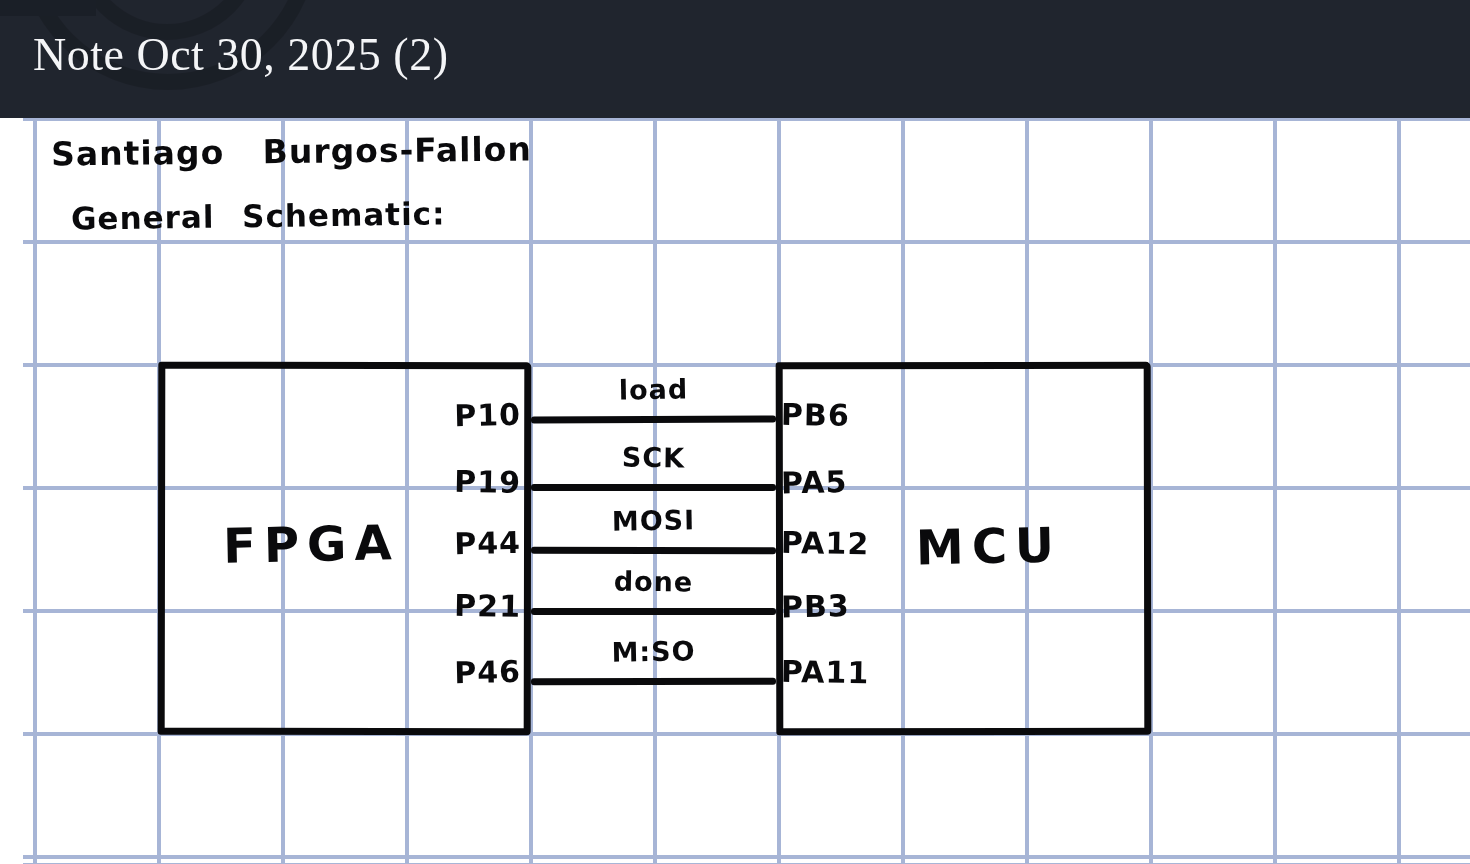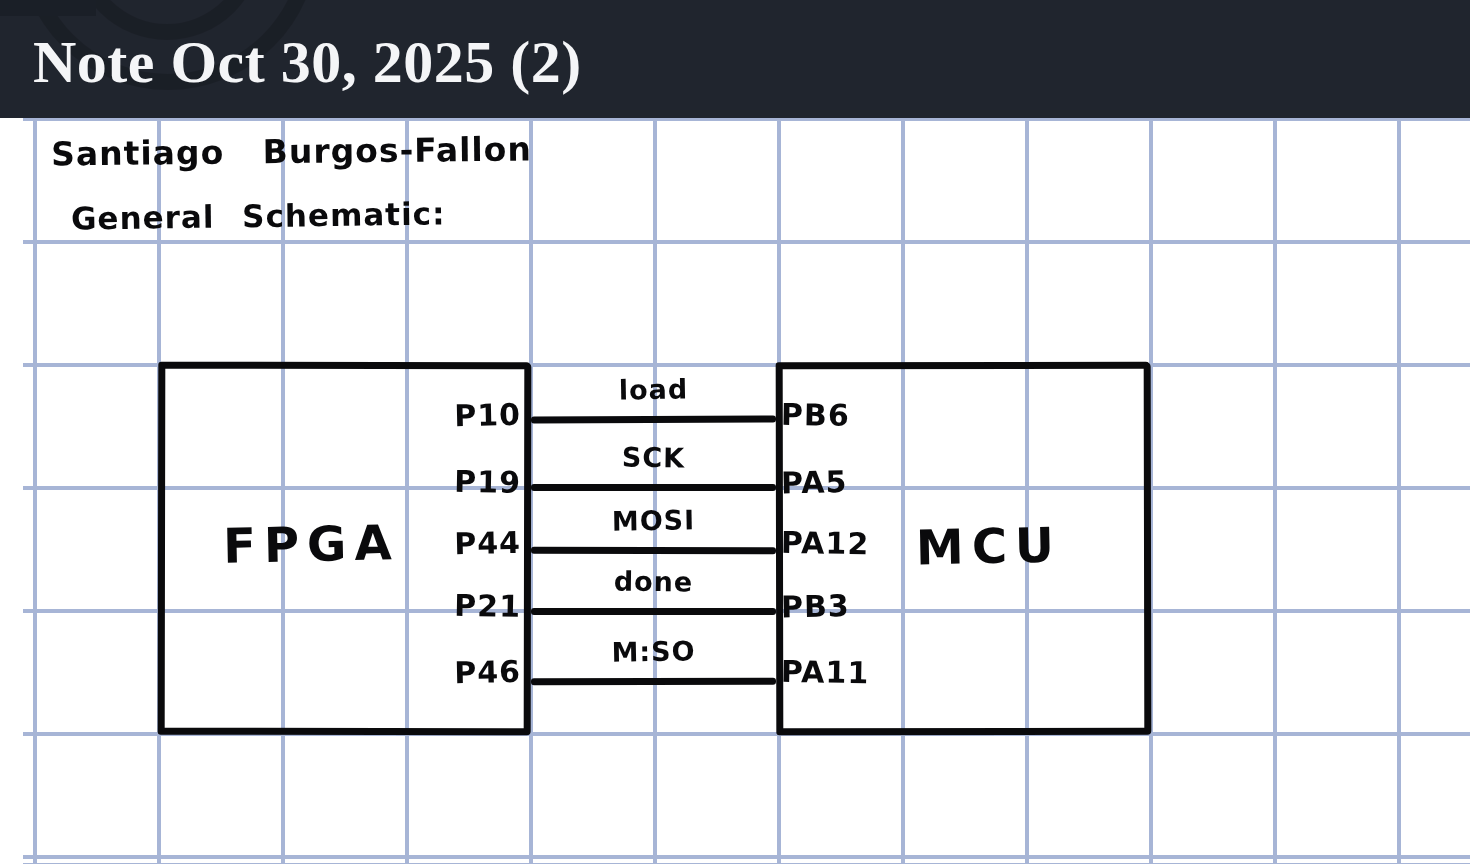--- a/index.html
+++ b/index.html
@@ -35,22 +35,22 @@
     border-radius: 50%;
     border: 16px solid rgba(0,0,0,0.16);
   }
   .arc.arc-outer { width: 300px; height: 300px; left: 18px; top: -210px; }
   .arc.arc-inner { width: 190px; height: 190px; left: 72px; top: -150px; }
   .note-title {
     position: absolute;
     left: 33px;
     top: 28px;
     font-family: "Liberation Serif", "DejaVu Serif", serif;
-    font-weight: 700;
-    font-size: 60px;
+    font-weight: 400;
+    font-size: 46px;
     letter-spacing: 0.5px;
     color: #f4f5f7;
     white-space: nowrap;
   }
 
   
   .sheet {
     position: absolute;
     top: 118px; left: 0;
     width: 1470px;

